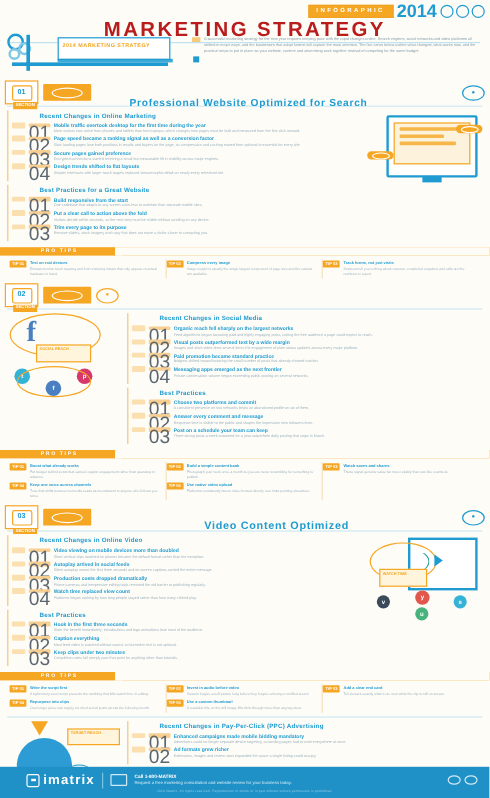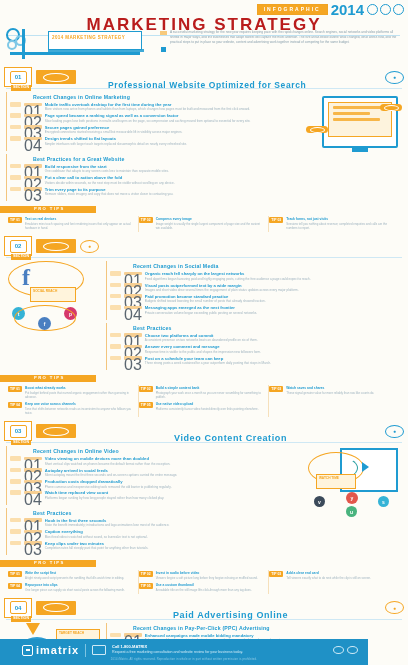--- a/index.html
+++ b/index.html
@@ -143,21 +143,21 @@
   }
   .ring{position:absolute;border:1.6px solid #f5a623;border-radius:50%;}
   .ringb{position:absolute;border:1.6px solid #2a9fa0;border-radius:50%;border-color:transparent #2a9fa0 #2a9fa0 transparent;}
   .socbox{position:absolute;background:#fff4dc;border:1px solid #f5a623;}
   .socbox span{display:block;color:#f5a623;font-size:3.2px;font-weight:bold;line-height:1.3;padding:1px 2px;}
   .dot{position:absolute;border-radius:50%;display:flex;align-items:center;justify-content:center;
        color:#fff;font-size:5px;font-weight:bold;}
   .play{position:absolute;width:0;height:0;border-left:7px solid #1f9bd1;border-top:5px solid transparent;border-bottom:5px solid transparent;}
   .globe{position:absolute;border-radius:50%;background:#2d9cd4;}
   .pin{position:absolute;width:0;height:0;border-left:7px solid transparent;border-right:7px solid transparent;border-top:12px solid #f5a623;}
-  .footer{position:absolute;left:0;bottom:0;width:368px;height:26px;background:#1f91c6;}
+  .footer{position:absolute;left:0;bottom:0;width:408px;height:26px;background:#1f91c6;}
   .foot-row{display:flex;align-items:center;height:18px;padding:2px 10px 0 22px;gap:6px;}
   .logo{display:flex;align-items:center;gap:3px;}
   .logo-mk{width:9px;height:9px;border:1.4px solid #ffffff;border-radius:2px;
            display:flex;align-items:center;justify-content:center;}
   .logo-mk i{display:block;width:4px;height:1.4px;background:#fff;}
   .logo-tx{color:#ffffff;font-size:11px;font-weight:bold;letter-spacing:1px;line-height:1;}
   .vdiv{width:1px;height:13px;background:#7dc4e2;}
   .foot-cta{color:#cfeaf6;font-size:3.6px;line-height:1.5;}
   .foot-cta b{display:block;color:#ffffff;font-size:4px;font-weight:bold;}
   .foot-mail{width:12px;height:8px;border:1.2px solid #cfeaf6;border-radius:1px;flex:0 0 12px;}
@@ -468,21 +468,21 @@
   </div>
       <div class="section">
     <div class="sec-head">
       <div class="sec-badge">
         <div class="bnum">03</div>
         <div class="tag">SECTION</div>
       </div>
       <div class="sec-pill">
             <div class="el"></div>
           </div>
-      <div class="sec-title">Video Content Creation</div>
+      <div class="sec-title">Video Content Optimized</div>
       <div class="sec-ic ">●</div>
     </div>
     <div class="sec-rule"></div>
     <div class="sec-body ">
       <div class="col-list">
             <div class="block">
         <div class="block-h">Recent Changes in Online Video</div>
         <div class="row">
           <div class="n"></div>
           <div class="d">01</div>
@@ -596,31 +596,20 @@
           <div class="tip">
         <div class="tipnum">TIP 05</div>
         <div class="tiptxt">
           <b>Use a custom thumbnail</b>
           <em>A readable title on the still image lifts click-through more than any tag does.</em>
         </div>
       </div>
         </div>
   </div>
       <div class="section">
-    <div class="sec-head">
-      <div class="sec-badge">
-        <div class="bnum">04</div>
-        <div class="tag">SECTION</div>
-      </div>
-      <div class="sec-pill">
-            <div class="el"></div>
-          </div>
-      <div class="sec-title">Paid Advertising Online</div>
-      <div class="sec-ic orange">●</div>
-    </div>
     <div class="sec-rule"></div>
     <div class="sec-body rev">
       <div class="col-list">
             <div class="block">
         <div class="block-h">Recent Changes in Pay-Per-Click (PPC) Advertising</div>
         <div class="row">
           <div class="n"></div>
           <div class="d">01</div>
           <div class="t">
             <b>Enhanced campaigns made mobile bidding mandatory</b>

